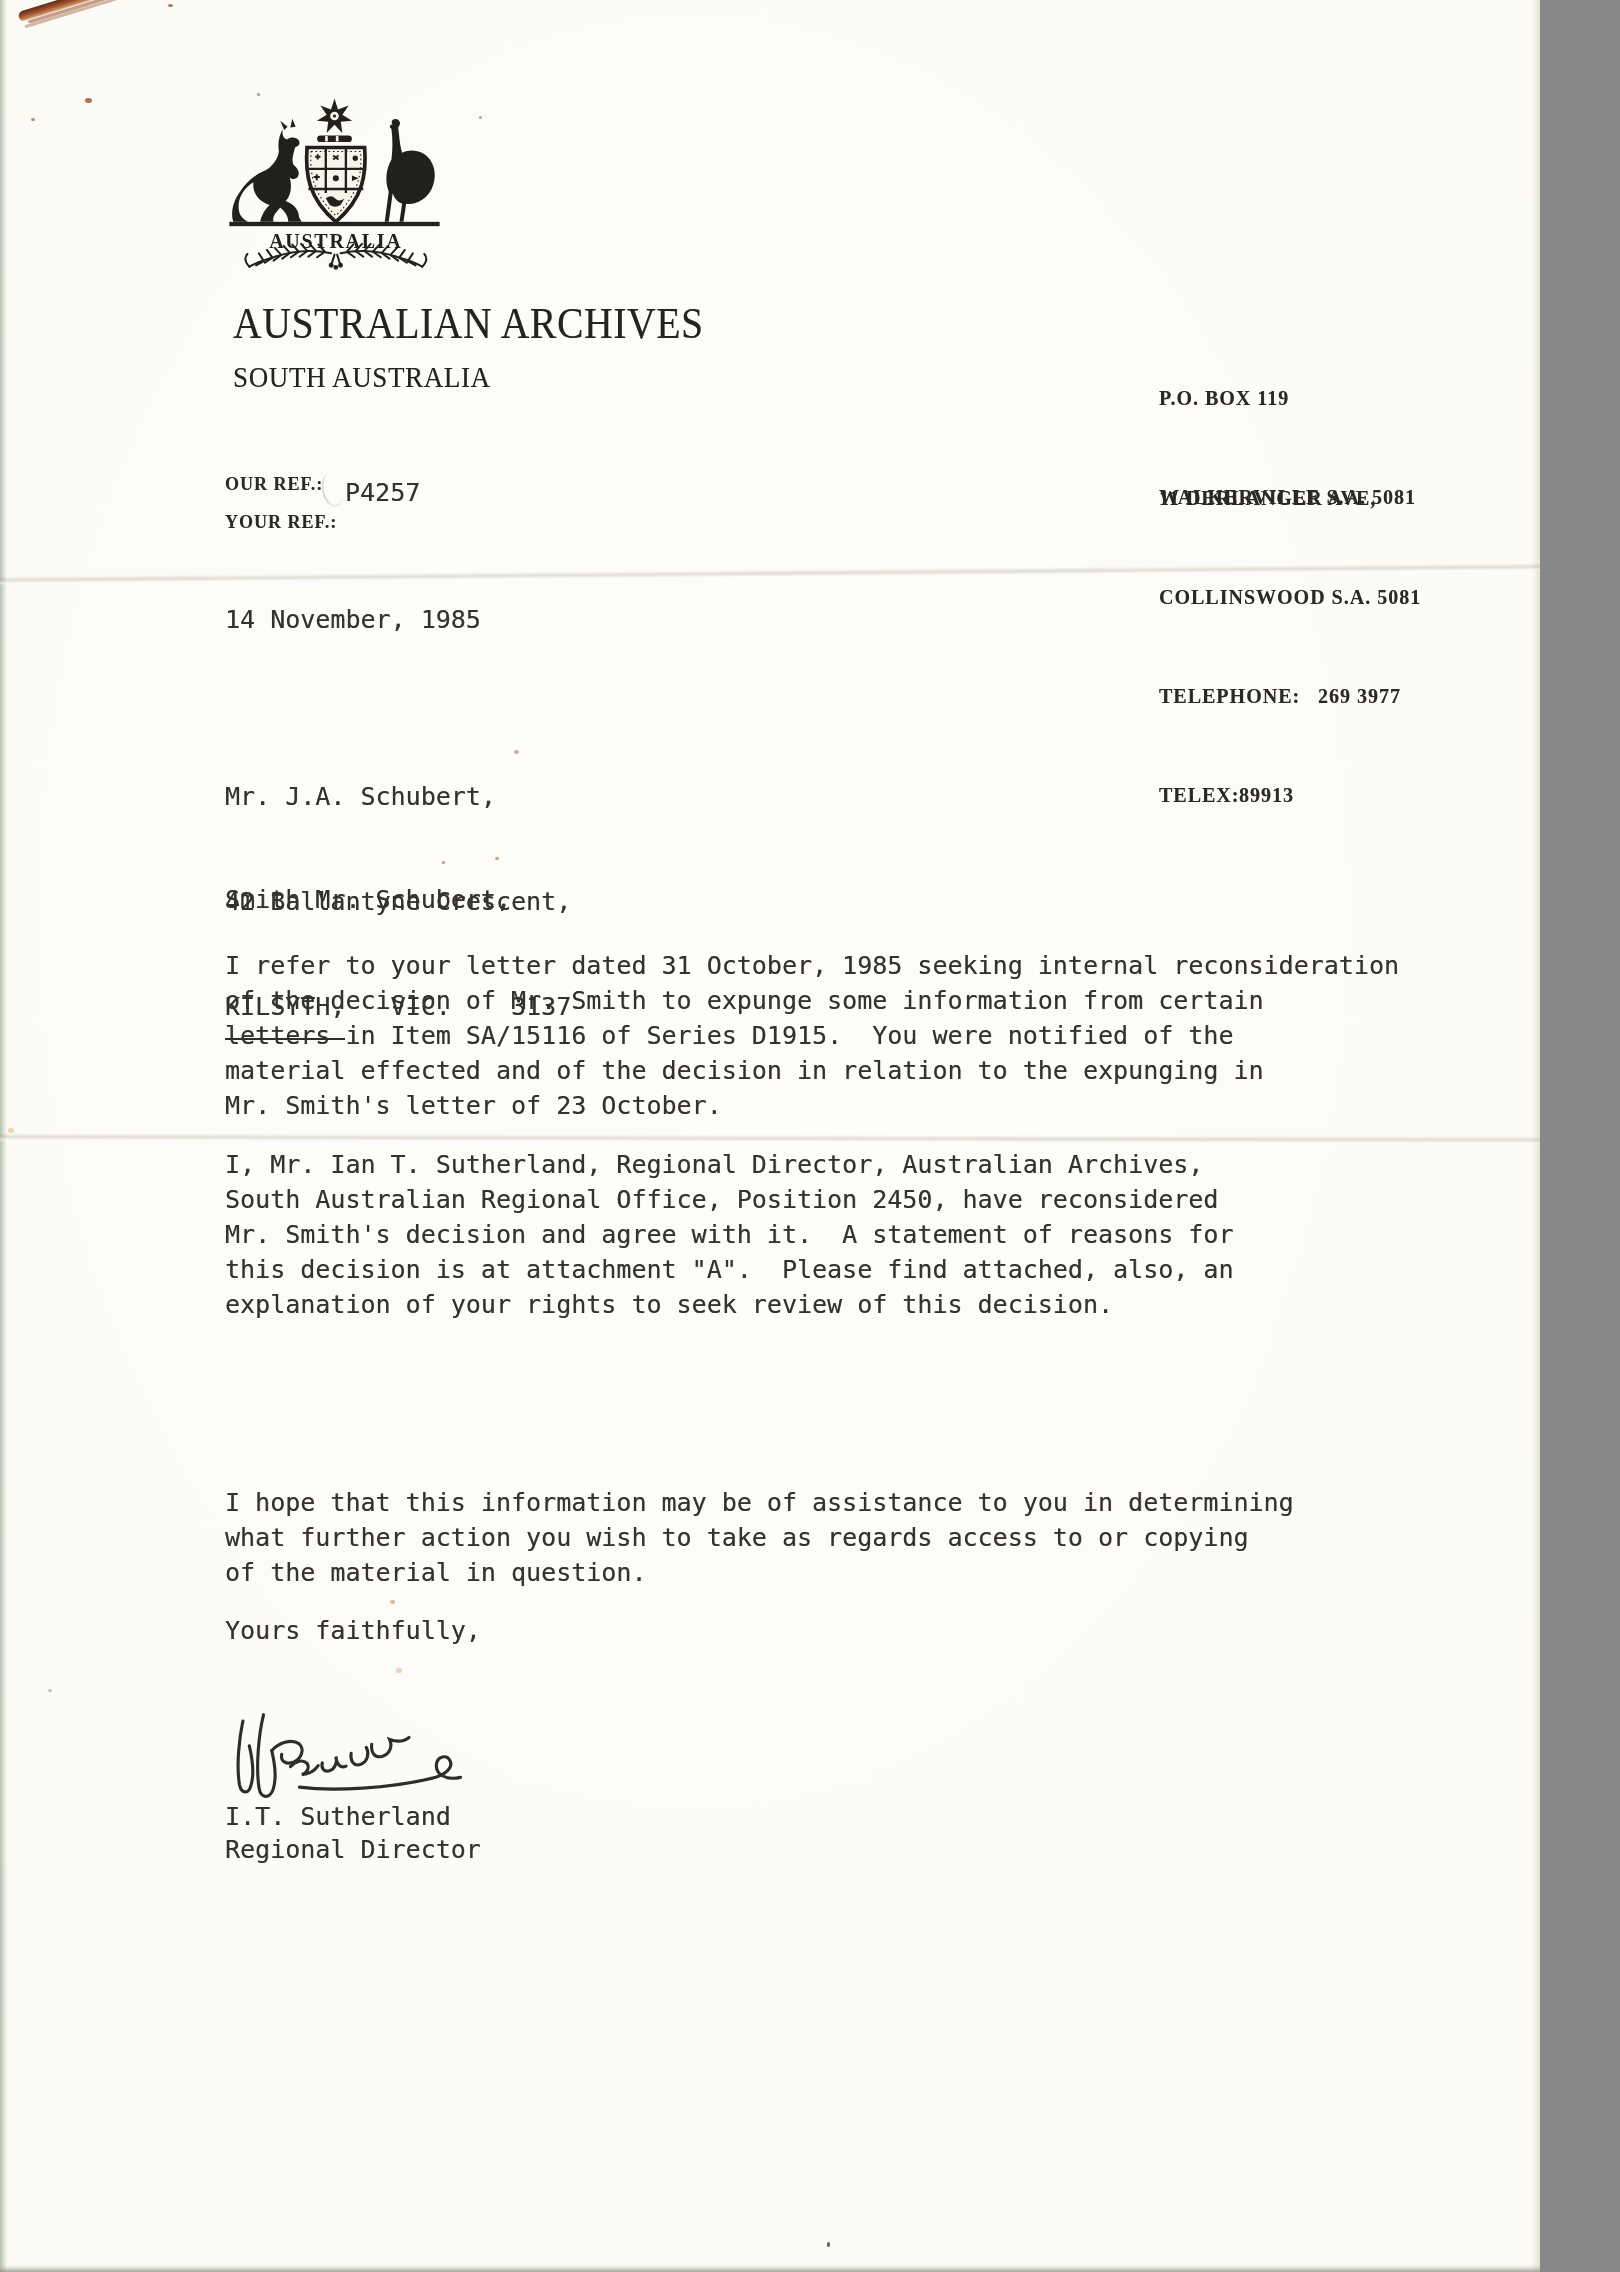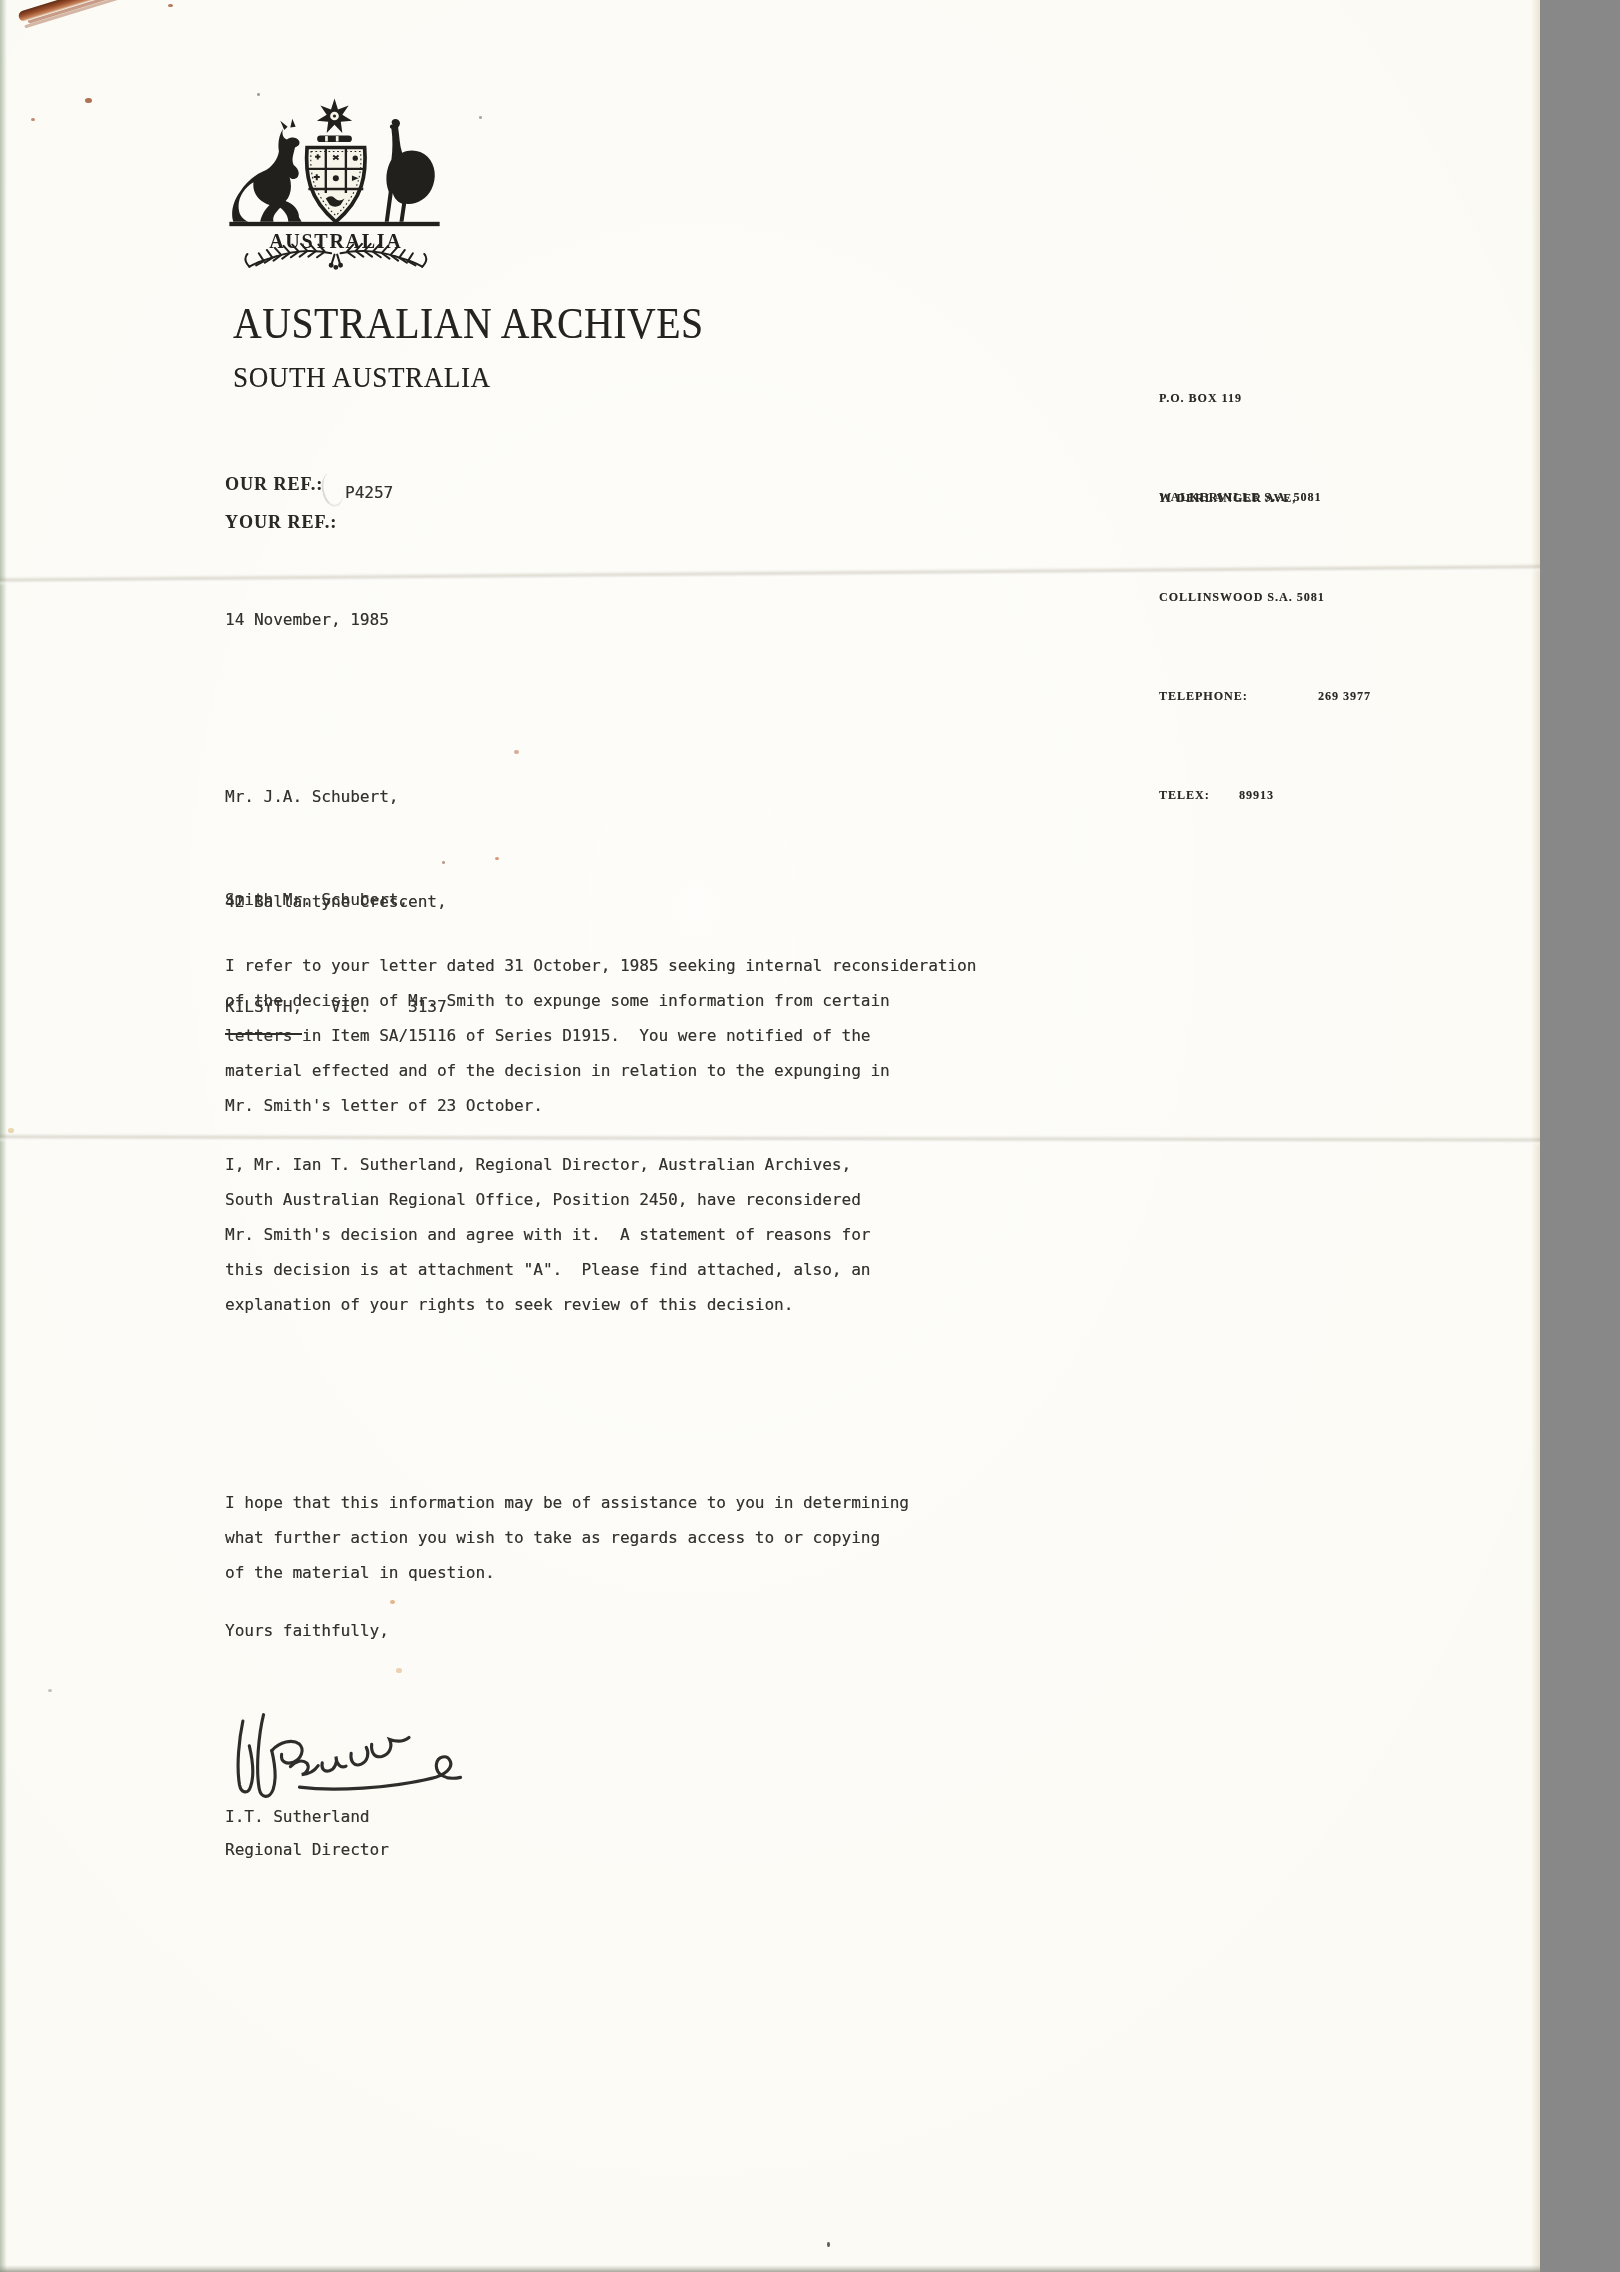--- a/index.html
+++ b/index.html
@@ -32,34 +32,34 @@
   
   .staple{position:absolute;left:18.6px;top:12px;width:129px;height:10.6px;
     transform:rotate(-17deg);transform-origin:left center;border-radius:5.3px;
     background:linear-gradient(to bottom, #5e2a14, #9c4f2c 45%, #c98a62 80%, rgba(201,138,98,0));
     box-shadow:4px 6.6px 0 -3.3px rgba(156,79,44,0.55), -1.3px 10.6px 0 -4px rgba(156,79,44,0.4);}
   .speck{position:absolute;border-radius:50%;}
   
   .typew{
     position:absolute;
     font-family:"DejaVu Sans Mono", monospace;
-    font-size:16px;line-height:35px;
+    font-size:25px;line-height:35px;
     color:#34322c;letter-spacing:0;
     white-space:pre;
     text-shadow:0.3px 0.4px 0.6px rgba(52,50,44,0.5);
   }
   .typew .line{white-space:pre;}
   
   .org-name{position:absolute;left:233px;top:302px;font-size:44px;line-height:44px;
     color:#25231f;letter-spacing:0.7px;transform:scaleX(0.9);transform-origin:left top;
     text-shadow:0.3px 0.3px 0.5px rgba(37,35,31,0.45);white-space:pre;}
   .org-region{position:absolute;left:233px;top:363px;font-size:29px;line-height:29px;
     color:#25231f;letter-spacing:0.7px;transform:scaleX(0.93);transform-origin:left top;
     text-shadow:0.3px 0.3px 0.5px rgba(37,35,31,0.45);white-space:pre;}
-  .addr{position:absolute;left:1159px;color:#2b2925;font-size:12px;line-height:33px;
+  .addr{position:absolute;left:1159px;color:#2b2925;font-size:20px;line-height:33px;
     letter-spacing:1px;font-weight:600;text-shadow:0.2px 0.3px 0.4px rgba(43,41,37,0.4);white-space:pre;}
   .addr-1{top:316px;}
   .addr-2{top:416px;}
   .addr .lbl{display:inline-block;}
   .lbl-tel{width:159px;}
   .lbl-tlx{width:80px;}
   .refs-label{position:absolute;left:225px;color:#2b2925;font-size:18px;line-height:18px;
     letter-spacing:1px;font-weight:700;text-shadow:0.2px 0.3px 0.4px rgba(43,41,37,0.4);white-space:pre;}
   .ourref{top:475px;}
   .yourref{top:513px;}

